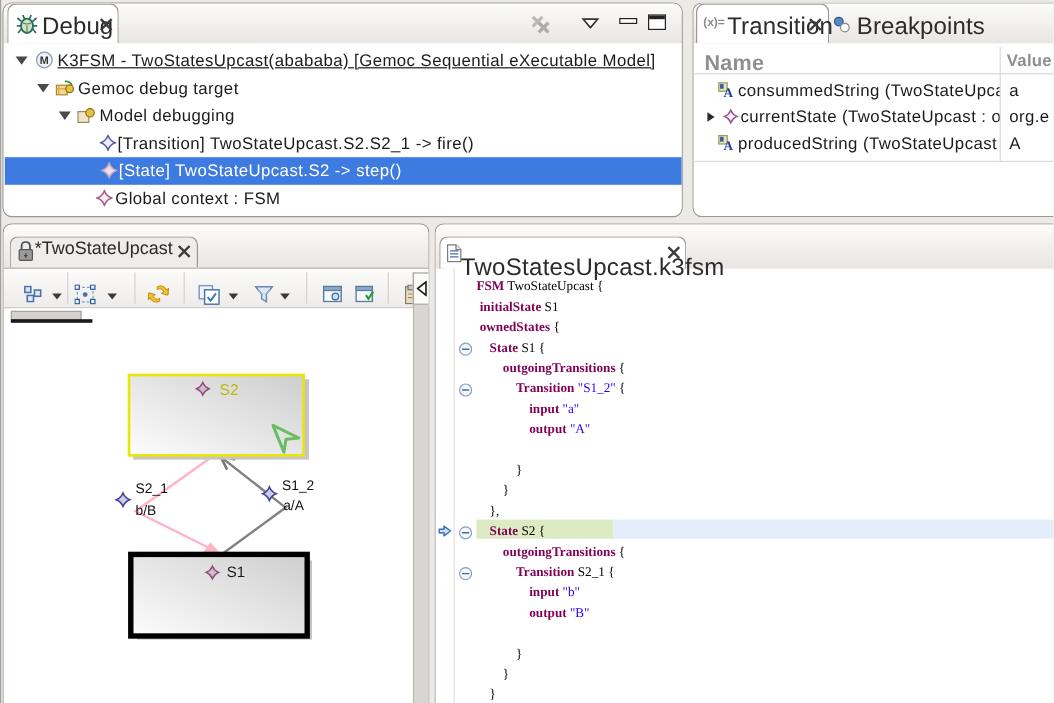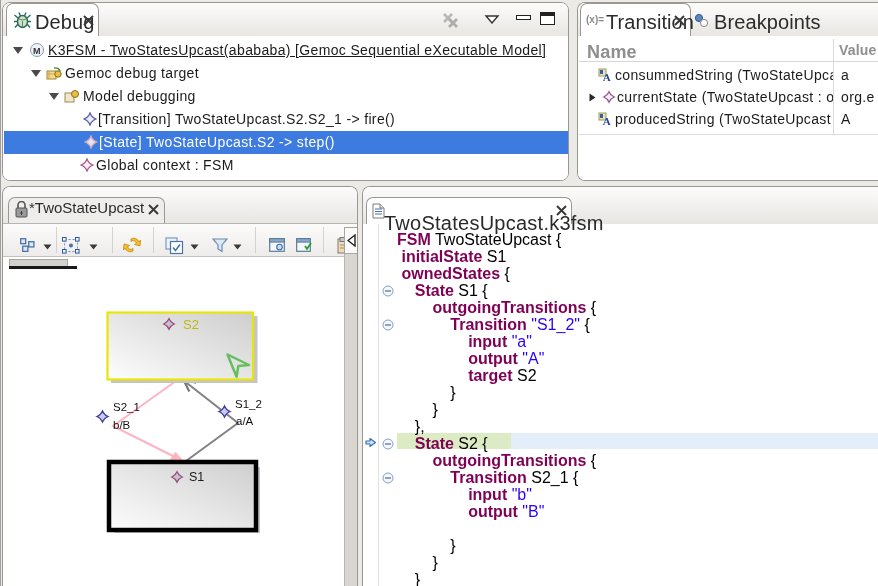--- a/index.html
+++ b/index.html
@@ -4,21 +4,21 @@
 <style>
 * { margin:0; padding:0; box-sizing:border-box; }
 html,body { width:878px; height:586px; overflow:hidden; }
 body { background:#eceae7; font-family:"Liberation Sans", sans-serif; position:relative; }
 .abs { position:absolute; }
 .panel { position:absolute; border:1px solid #9b9893; border-radius:8px; background:#fff; overflow:hidden; }
 .strip { position:absolute; left:0; top:0; width:100%; background:linear-gradient(#fcfcfb,#e8e5e2); }
 .tabtxt { font-size:20px; color:#2b2b2b; letter-spacing:0.1px; }
 .tree-row { position:absolute; height:23px; line-height:23px; font-size:14px; color:#1b1b1b; white-space:nowrap; letter-spacing:0.35px;}
 .vrow { position:absolute; height:22px; line-height:22px; font-size:14px; color:#1b1b1b; white-space:nowrap; letter-spacing:0.35px;}
-.codeline { position:absolute; left:0; height:17px; line-height:17px; font-family:Liberation Sans, sans-serif; font-size:16px; white-space:pre; color:#000; }
+.codeline { position:absolute; left:0; height:17px; line-height:17px; font-family:Liberation Serif, serif; font-size:11px; white-space:pre; color:#000; }
 .kw { color:#7f0055; font-weight:bold; }
 .str { color:#2a00ff; }
 </style>
 </head>
 <body>
 
 <div class="abs" style="left:0;top:0;width:1px;height:586px;background:#a2a09c;"></div>
 
 <div class="panel" style="left:2px;top:2px;width:567px;height:179px;">
   <div class="strip" style="height:34px;"></div>
@@ -295,21 +295,20 @@
   <div class="abs" style="left:148px;top:246px;width:368px;height:16px;background:#e4eefa;"></div>
 
   <div class="codeline" style="top:44px; left:34px;"><span class="kw">FSM</span> TwoStateUpcast {</div>
   <div class="codeline" style="top:61px; left:34px;"> <span class="kw">initialState</span> S1</div>
   <div class="codeline" style="top:78px; left:34px;"> <span class="kw">ownedStates</span> {</div>
   <div class="codeline" style="top:95px; left:34px;">    <span class="kw">State</span> S1 {</div>
   <div class="codeline" style="top:112px;left:34px;">        <span class="kw">outgoingTransitions</span> {</div>
   <div class="codeline" style="top:129px;left:34px;">            <span class="kw">Transition</span> <span class="str">"S1_2"</span> {</div>
   <div class="codeline" style="top:146px;left:34px;">                <span class="kw">input</span> <span class="str">"a"</span></div>
   <div class="codeline" style="top:163px;left:34px;">                <span class="kw">output</span> <span class="str">"A"</span></div>
-  <div class="codeline" style="top:180px;left:34px;">                <span class="kw">target</span> S2</div>
   <div class="codeline" style="top:197px;left:34px;">            }</div>
   <div class="codeline" style="top:214px;left:34px;">        }</div>
   <div class="codeline" style="top:231px;left:34px;">    },</div>
   <div class="codeline" style="top:248px;left:34px;">    <span class="kw">State</span> S2 {</div>
   <div class="codeline" style="top:265px;left:34px;">        <span class="kw">outgoingTransitions</span> {</div>
   <div class="codeline" style="top:282px;left:34px;">            <span class="kw">Transition</span> S2_1 {</div>
   <div class="codeline" style="top:299px;left:34px;">                <span class="kw">input</span> <span class="str">"b"</span></div>
   <div class="codeline" style="top:316px;left:34px;">                <span class="kw">output</span> <span class="str">"B"</span></div>
   <div class="codeline" style="top:350px;left:34px;">            }</div>
   <div class="codeline" style="top:367px;left:34px;">        }</div>

